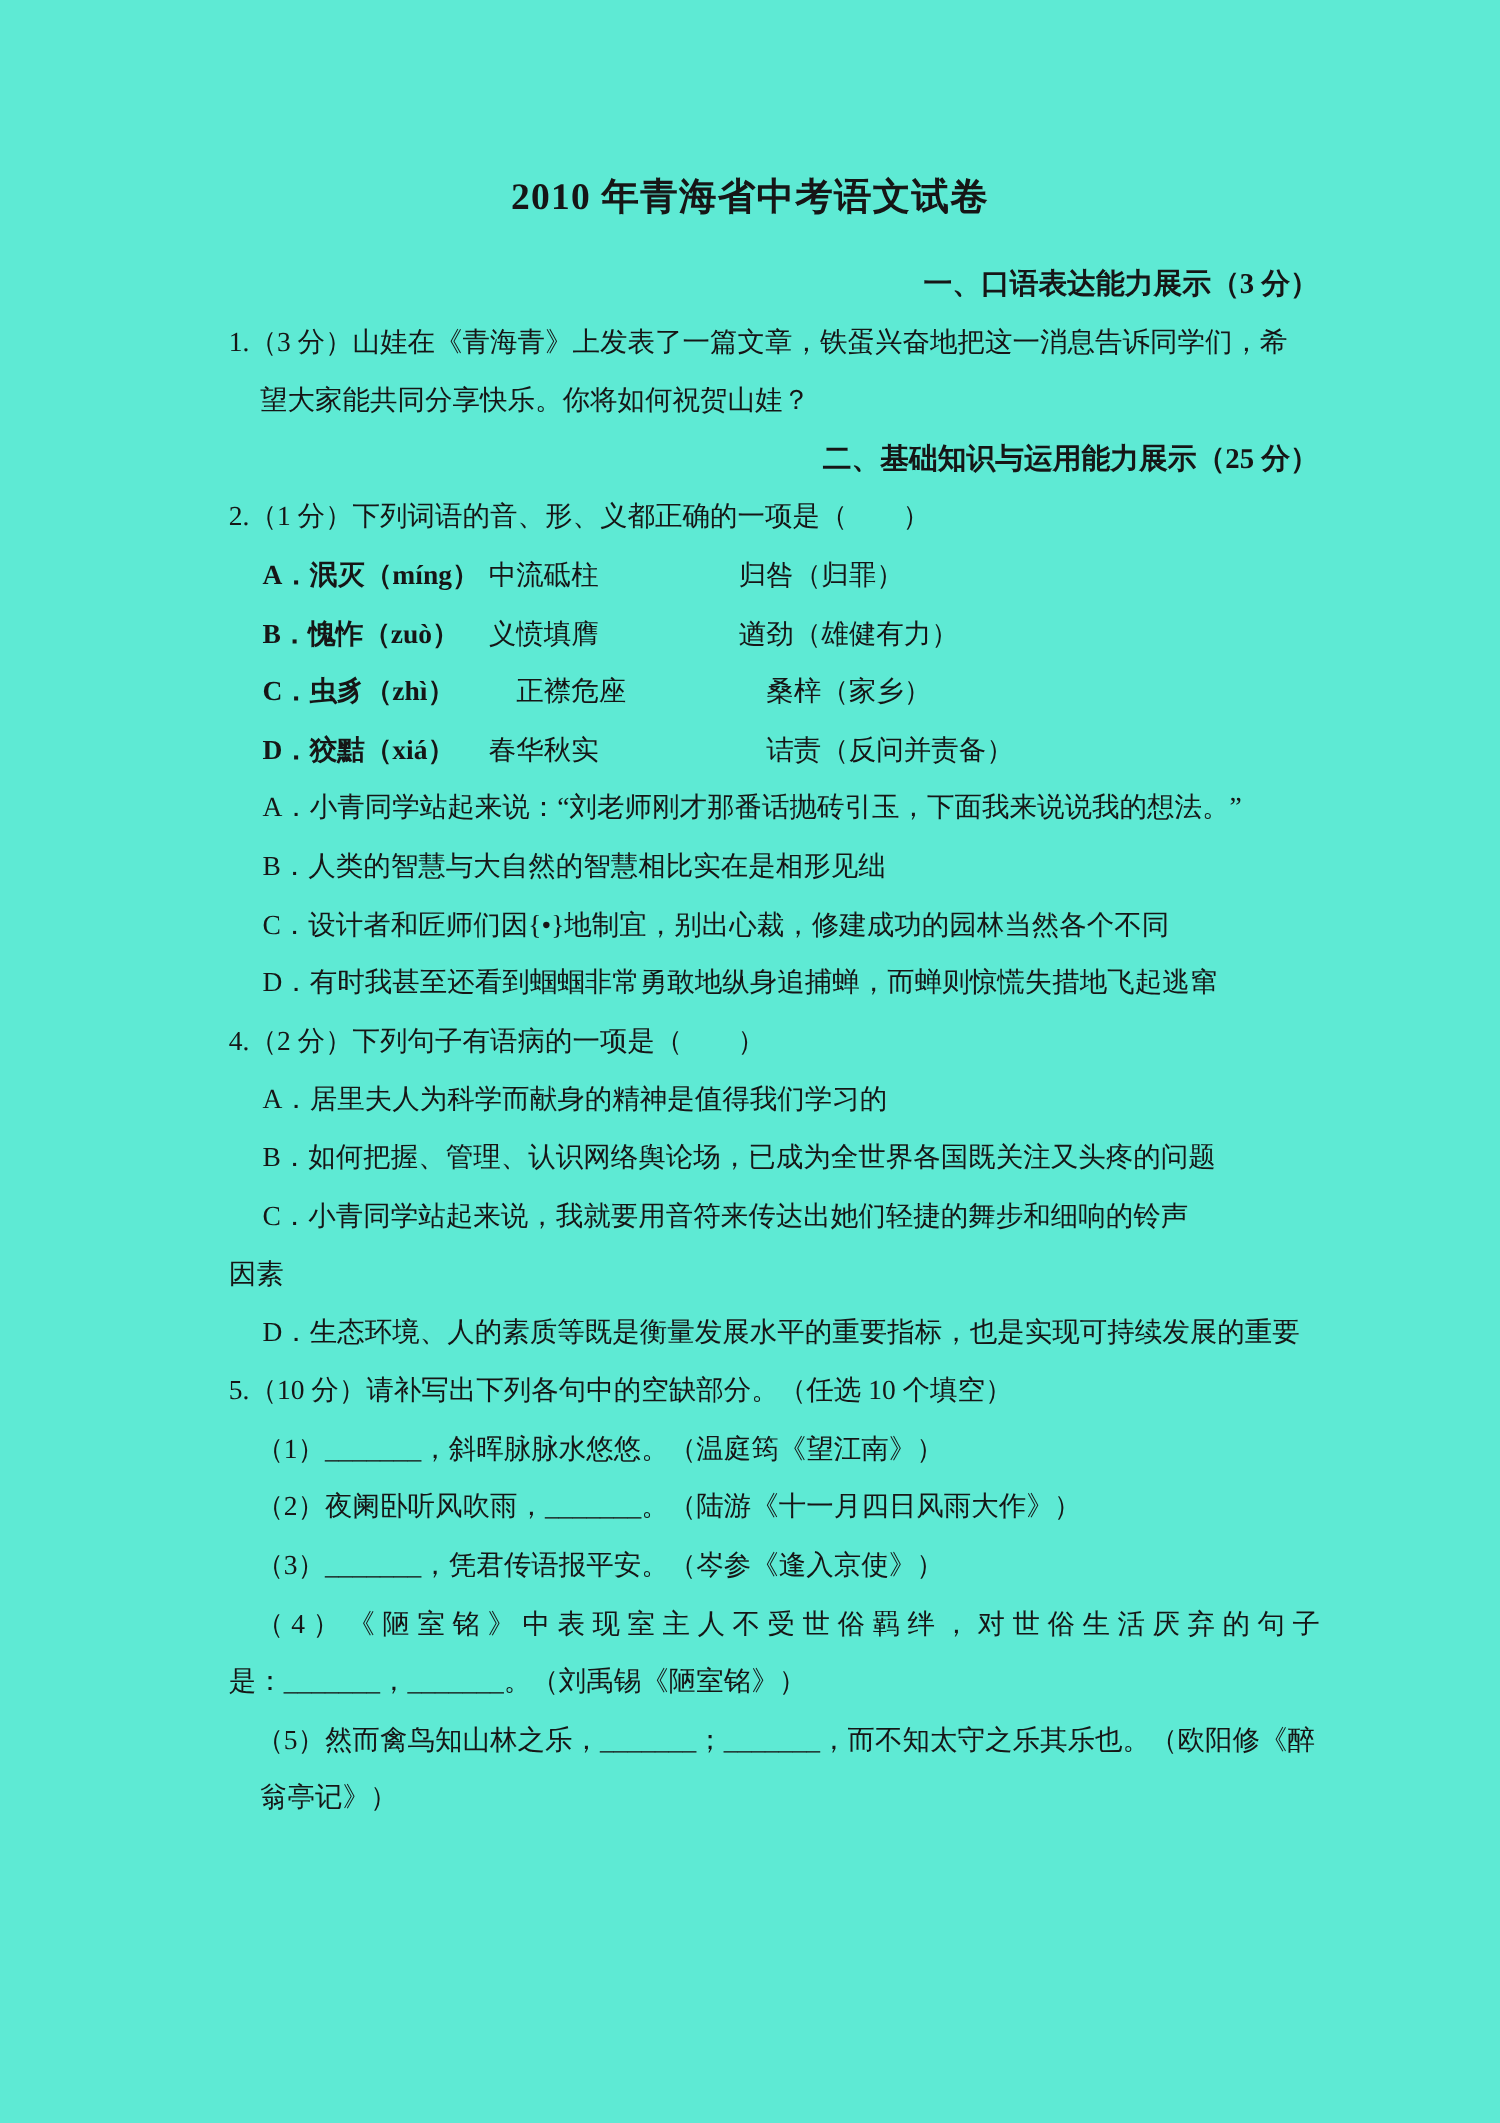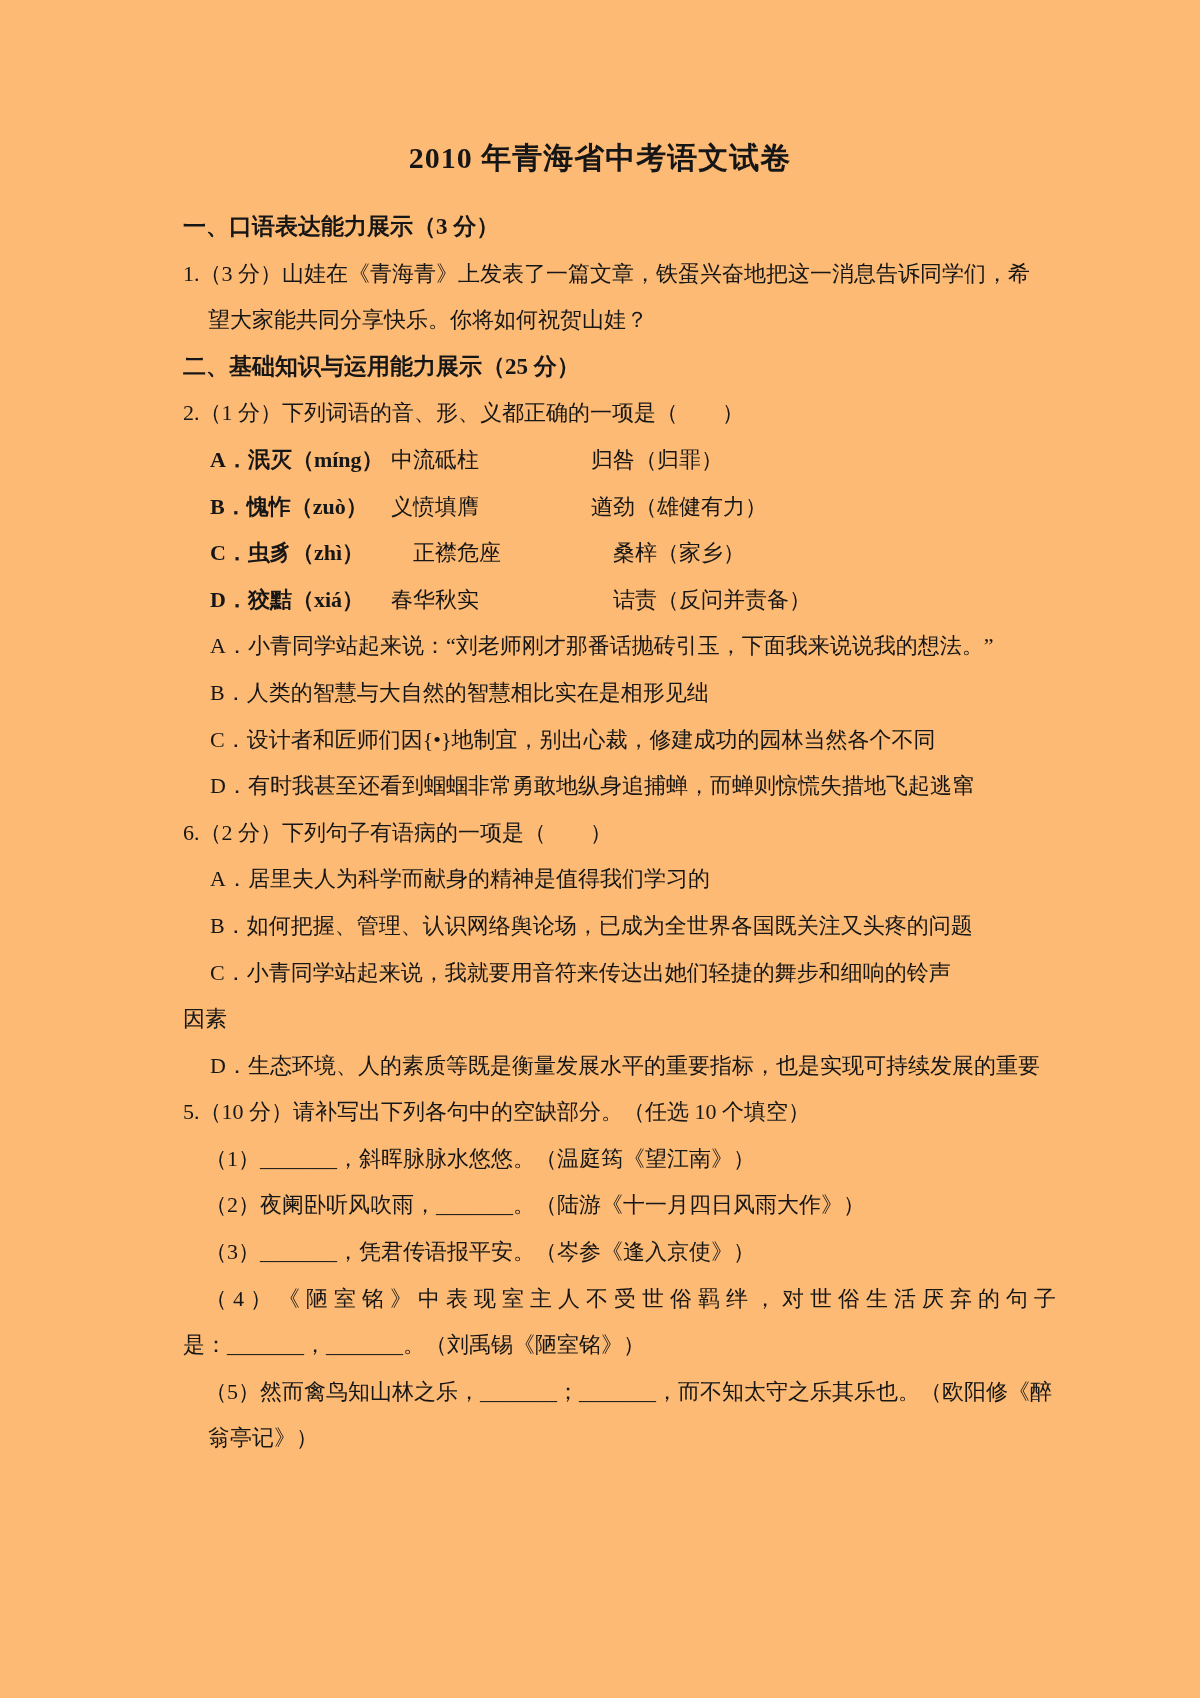--- a/index.html
+++ b/index.html
@@ -4,21 +4,21 @@
 <style>
   html, body {
     margin: 0;
     padding: 0;
     background: #ffffff;
   }
   .page {
     position: relative;
     width: 1200px;
     height: 1698px;
-    background: #fdba74;
+    background: #5eead4;
     color: #161616;
     font-family: "Liberation Serif", "DejaVu Serif", serif;
     font-size: 22px;
     overflow: hidden;
   }
   .doc-title {
     padding-top: 134px;
     text-align: center;
     font-weight: bold;
     font-size: 30px;
@@ -30,20 +30,21 @@
     margin: 22px 145px 0 183px;
   }
   .line {
     height: 46.6px;
     line-height: 46.6px;
     white-space: nowrap;
   }
   .line.heading {
     font-weight: bold;
     font-size: 23px;
+    text-align: right;
   }
   .line.continuation { padding-left: 25px; }
   .line.option      { padding-left: 27px; }
   .line.option-cols { padding-left: 27px; }
   .line.sub         { padding-left: 22px; }
   .line.left        { padding-left: 0; }
   .line.sub-justified {
     padding-left: 22px;
     letter-spacing: 6px;
     font-family: Liberation Serif, serif;
@@ -64,21 +65,21 @@
       <div class="line heading">二、基础知识与运用能力展示（25 分）</div>
       <div class="line question">2.（1 分）下列词语的音、形、义都正确的一项是（　　）</div>
       <div class="line option-cols"><span class="col c0">A．泯灭（míng）</span><span class="col c1">中流砥柱</span><span class="col c2">归咎（归罪）</span></div>
       <div class="line option-cols"><span class="col c0">B．愧怍（zuò）</span><span class="col c1">义愤填膺</span><span class="col c2">遒劲（雄健有力）</span></div>
       <div class="line option-cols"><span class="col c0">C．虫豸（zhì）</span><span class="col c1">　正襟危座</span><span class="col c2">　桑梓（家乡）</span></div>
       <div class="line option-cols"><span class="col c0">D．狡黠（xiá）</span><span class="col c1">春华秋实</span><span class="col c2">　诘责（反问并责备）</span></div>
       <div class="line option">A．小青同学站起来说：“刘老师刚才那番话抛砖引玉，下面我来说说我的想法。”</div>
       <div class="line option">B．人类的智慧与大自然的智慧相比实在是相形见绌</div>
       <div class="line option">C．设计者和匠师们因{•}地制宜，别出心裁，修建成功的园林当然各个不同</div>
       <div class="line option">D．有时我甚至还看到蝈蝈非常勇敢地纵身追捕蝉，而蝉则惊慌失措地飞起逃窜</div>
-      <div class="line question">6.（2 分）下列句子有语病的一项是（　　）</div>
+      <div class="line question">4.（2 分）下列句子有语病的一项是（　　）</div>
       <div class="line option">A．居里夫人为科学而献身的精神是值得我们学习的</div>
       <div class="line option">B．如何把握、管理、认识网络舆论场，已成为全世界各国既关注又头疼的问题</div>
       <div class="line option">C．小青同学站起来说，我就要用音符来传达出她们轻捷的舞步和细响的铃声</div>
       <div class="line left">因素</div>
       <div class="line option">D．生态环境、人的素质等既是衡量发展水平的重要指标，也是实现可持续发展的重要</div>
       <div class="line question">5.（10 分）请补写出下列各句中的空缺部分。（任选 10 个填空）</div>
       <div class="line sub">（1）_______，斜晖脉脉水悠悠。（温庭筠《望江南》）</div>
       <div class="line sub">（2）夜阑卧听风吹雨，_______。（陆游《十一月四日风雨大作》）</div>
       <div class="line sub">（3）_______，凭君传语报平安。（岑参《逢入京使》）</div>
       <div class="line sub-justified">（4）《陋室铭》中表现室主人不受世俗羁绊，对世俗生活厌弃的句子</div>

